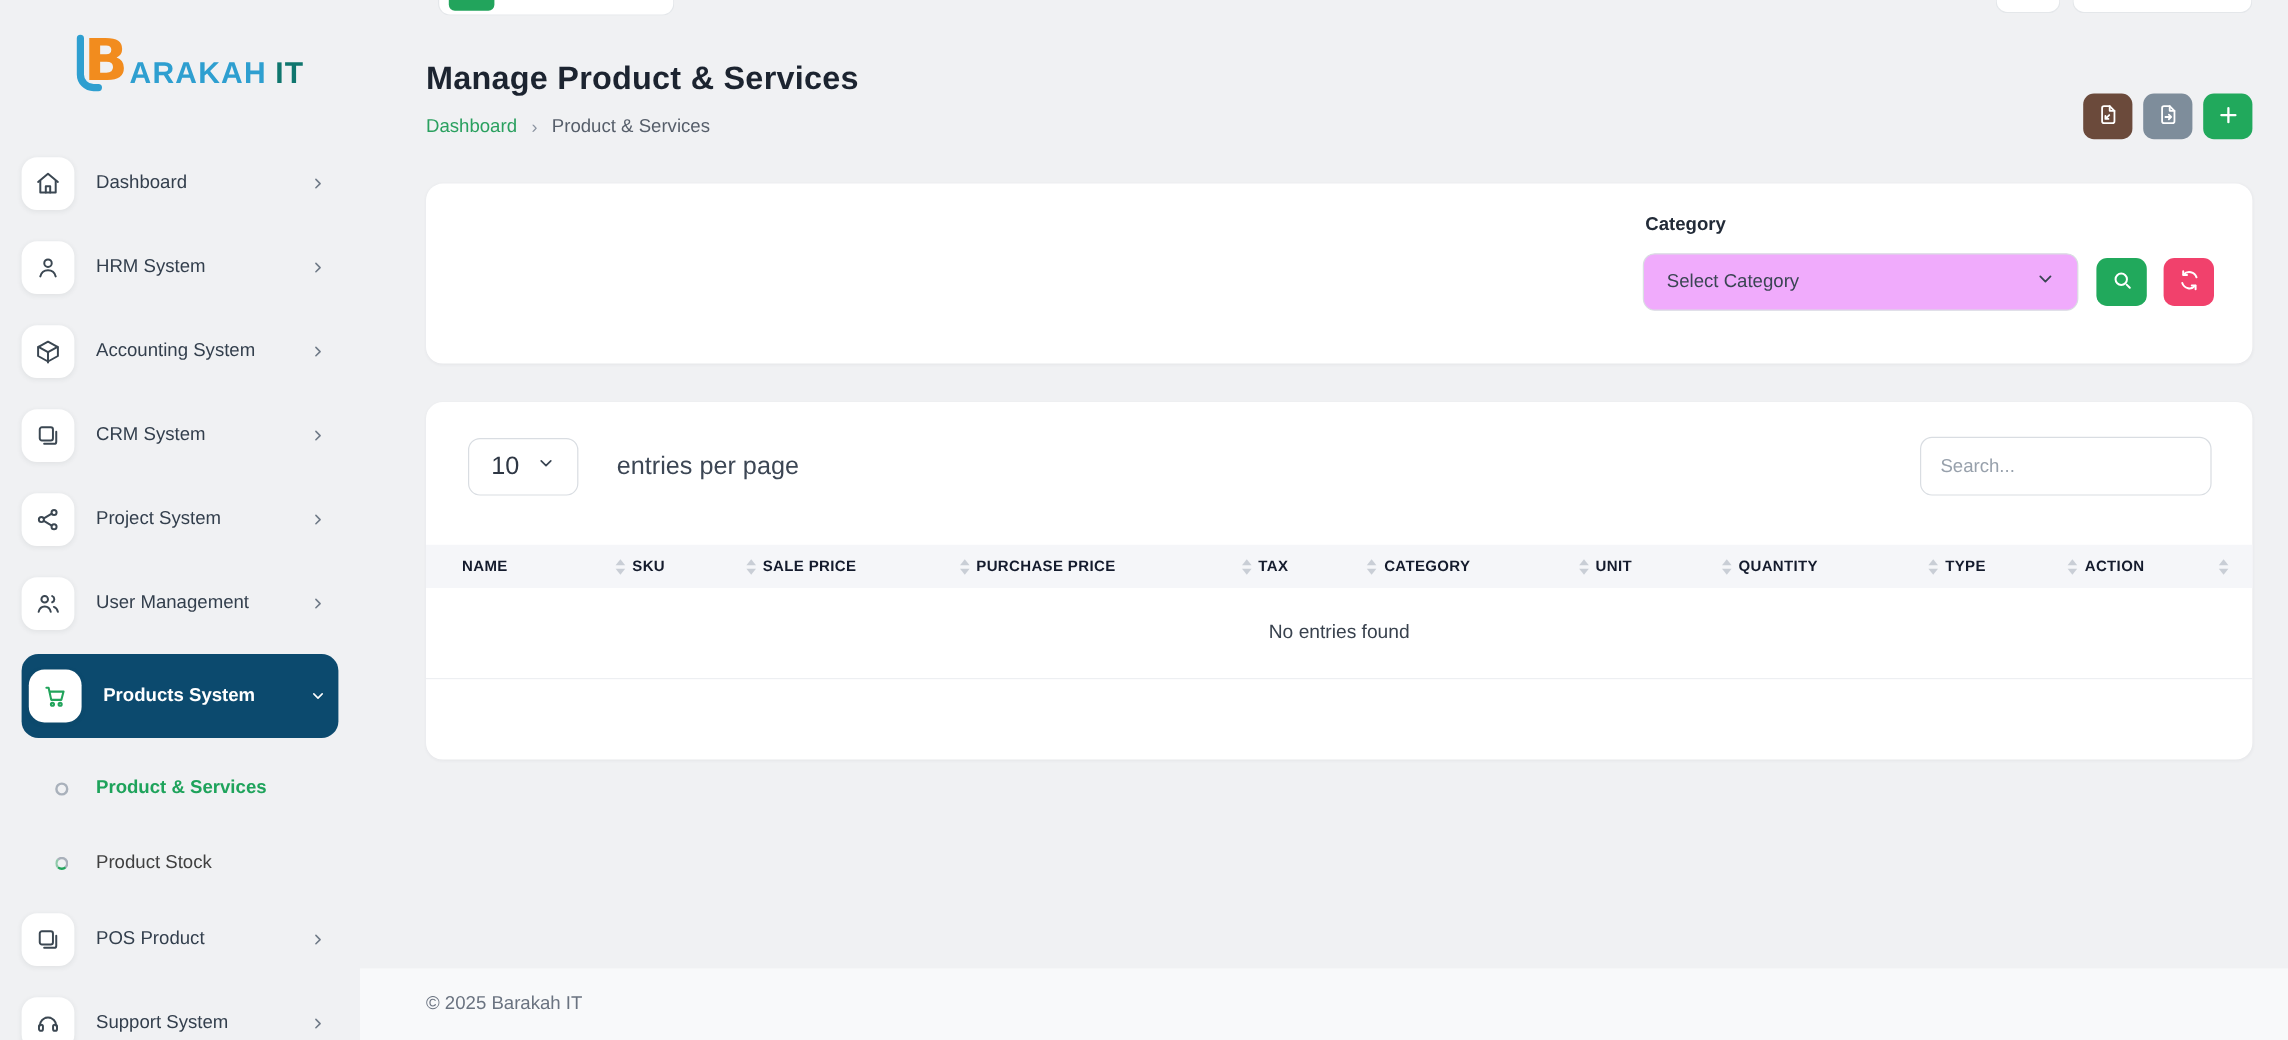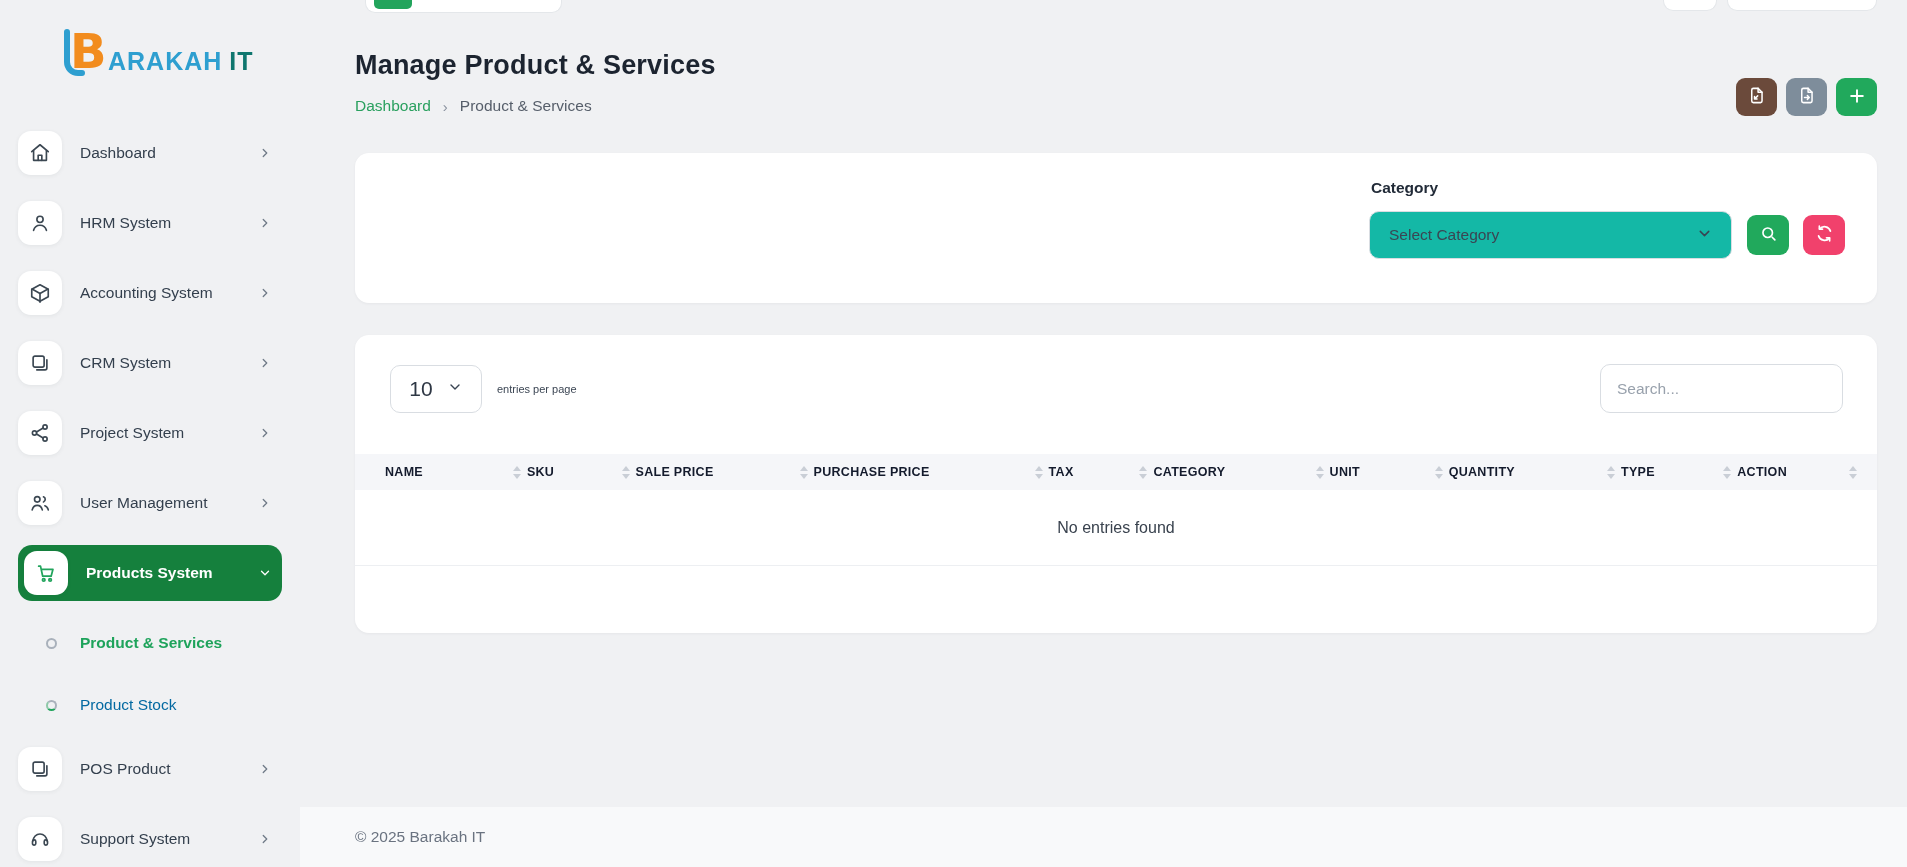--- a/index.html
+++ b/index.html
@@ -33,29 +33,29 @@
   .icon-box {
     width:44px; height:44px; background:#ffffff; border-radius:13px;
     display:flex; align-items:center; justify-content:center;
     box-shadow:0 1px 4px rgba(40,50,60,0.07); flex:0 0 44px;
   }
   .icon-box svg { stroke:#3b4752; }
   .nav-label { font-size:15.5px; font-weight:500; color:#333f4d; margin-left:18px; }
   .nav-chevron { margin-left:auto; display:flex; }
   .nav-chevron svg { stroke:#6f7a87; }
 
-  .nav-item.active { background:#15803d; padding-left:6px; height:56px;justify-content:flex-end; }
+  .nav-item.active { background:#0c4a6e; padding-left:6px; height:70px;justify-content:flex-end; }
   .nav-item.active .icon-box svg { stroke:#22a45c; }
   .nav-item.active .nav-label { color:#ffffff; font-weight:700; }
   .nav-item.active .nav-chevron svg { stroke:#ffffff; }
 
   .sub-item { height:56px; margin-bottom:6px; display:flex; align-items:center; padding-left:28px; cursor:pointer; }
   .bullet { width:11px; height:11px; border:2px solid #a9b1bb; border-radius:50%; flex:0 0 11px; }
   .bullet.part-green { border-bottom-color:#22a45c; border-left-color:#8fc9a9; }
-  .sub-label { font-size:15.5px; font-weight:500; color:#0369a1; margin-left:23px; }
+  .sub-label { font-size:15.5px; font-weight:500; color:#404040; margin-left:23px; }
   .sub-item.active .sub-label { color:#1ea35b; font-weight:700; }
 
   
   .top-remnant { position:absolute; top:0; background:#fff; border:1px solid #e4e7ea; border-top:none; border-radius:0 0 10px 10px; }
   .remnant-left  { left:365px;  width:197px; height:13px; }
   .remnant-pill  { position:absolute; top:0; left:374px; width:38px; height:9px; background:#22a45c; border-radius:0 0 5px 5px; z-index:2; }
   .remnant-r1 { left:1663px; width:54px;  height:11px; }
   .remnant-r2 { left:1727px; width:150px; height:11px; }
 
   
@@ -78,39 +78,39 @@
   .card { background:#ffffff; border-radius:14px; box-shadow:0 1px 3px rgba(30,40,60,0.05); }
 
   
   .filter-card { margin-top:37px; height:150px; display:flex; justify-content:flex-end; }
   .filter-block { padding:26px 32px 0 0; }
   .filter-label { font-size:15.5px; font-weight:700; color:#222b38; margin-bottom:14px; margin-left:2px; }
   .filter-row { display:flex; align-items:center; gap:15px; }
   .select-box {
     width:363px; height:48px; border:1px solid #d9dde2; border-radius:10px;
     display:flex; align-items:center; justify-content:space-between;
-    padding:0 18px 0 19px; cursor:pointer; background:#14b8a6;
+    padding:0 18px 0 19px; cursor:pointer; background:#f0abfc;
   }
   .select-value { font-size:15.5px; color:#3a4553; }
   .select-box svg { stroke:#394452; }
   .sq-btn { width:42px; height:40px; border:none; border-radius:9px; display:flex; align-items:center; justify-content:center; cursor:pointer; }
   .sq-btn svg { stroke:#ffffff; }
   .btn-search-go { background:#21a95c; }
   .btn-reset { background:#f1416c; margin-left:-1px; }
 
   
   .table-card { margin-top:32px; height:298px; padding-top:29px; }
   .table-controls { display:flex; align-items:center; padding:0 34px 0 35px; }
   .pagesize-box {
     width:92px; height:48px; border:1px solid #d9dde2; border-radius:10px; background:#fff;
     display:flex; align-items:center; justify-content:center; gap:14px; cursor:pointer;
   }
   .pagesize-value { font-size:21px; color:#2e3744; }
   .pagesize-box svg { stroke:#394452; }
-  .entries-label { font-size:11px; color:#3c4654; margin-left:15px; }
+  .entries-label { font-size:21px; color:#3c4654; margin-left:32px; }
   .search-input {
     margin-left:auto; width:243px; height:49px; border:1px solid #d9dde2; border-radius:10px;
     padding:0 16px; font-size:15.5px; color:#39424e; outline:none; background:#fff;
     font-family:"Liberation Sans", sans-serif;
   }
   .search-input::placeholder { color:#98a1ac; }
 
   .thead { margin-top:41px; height:36px; background:#f5f6f9; display:flex; align-items:center; padding:0 14px 0 30px; }
   .th { display:flex; align-items:center; justify-content:space-between; height:100%; padding-right:6px; }
   .th-label { font-size:12.5px; font-weight:700; color:#141b2d; letter-spacing:0.3px; }

